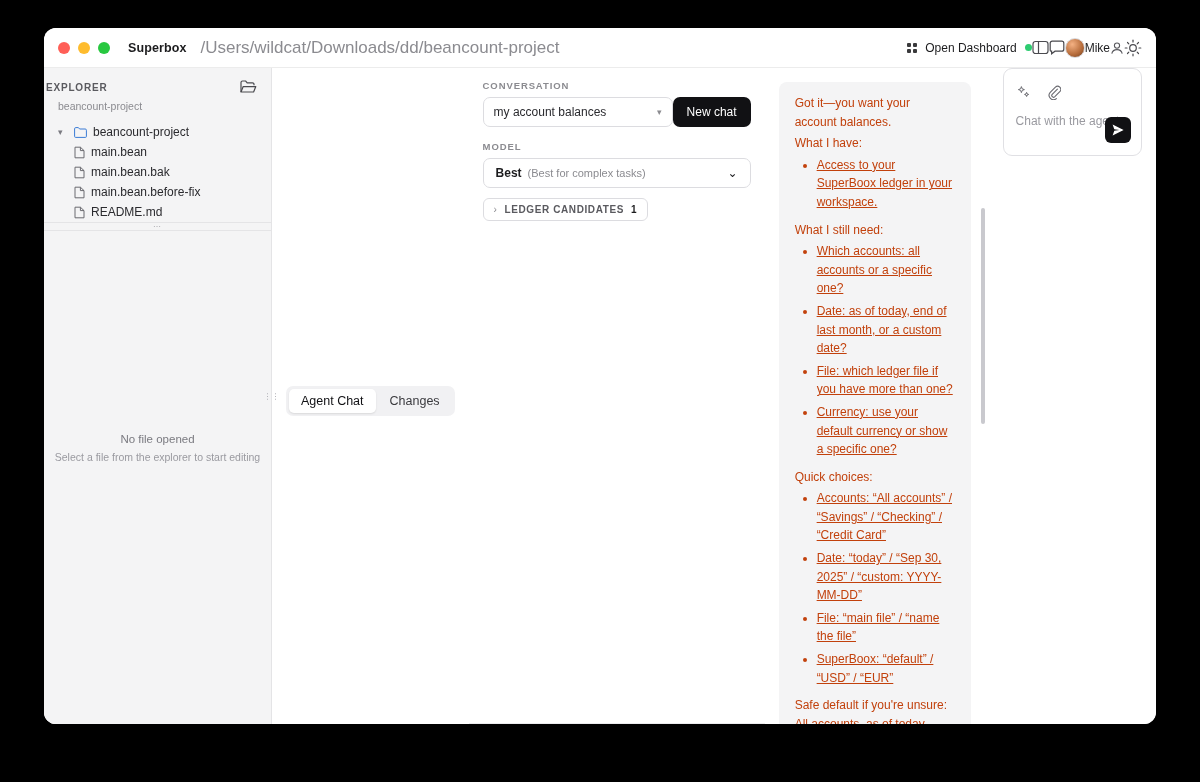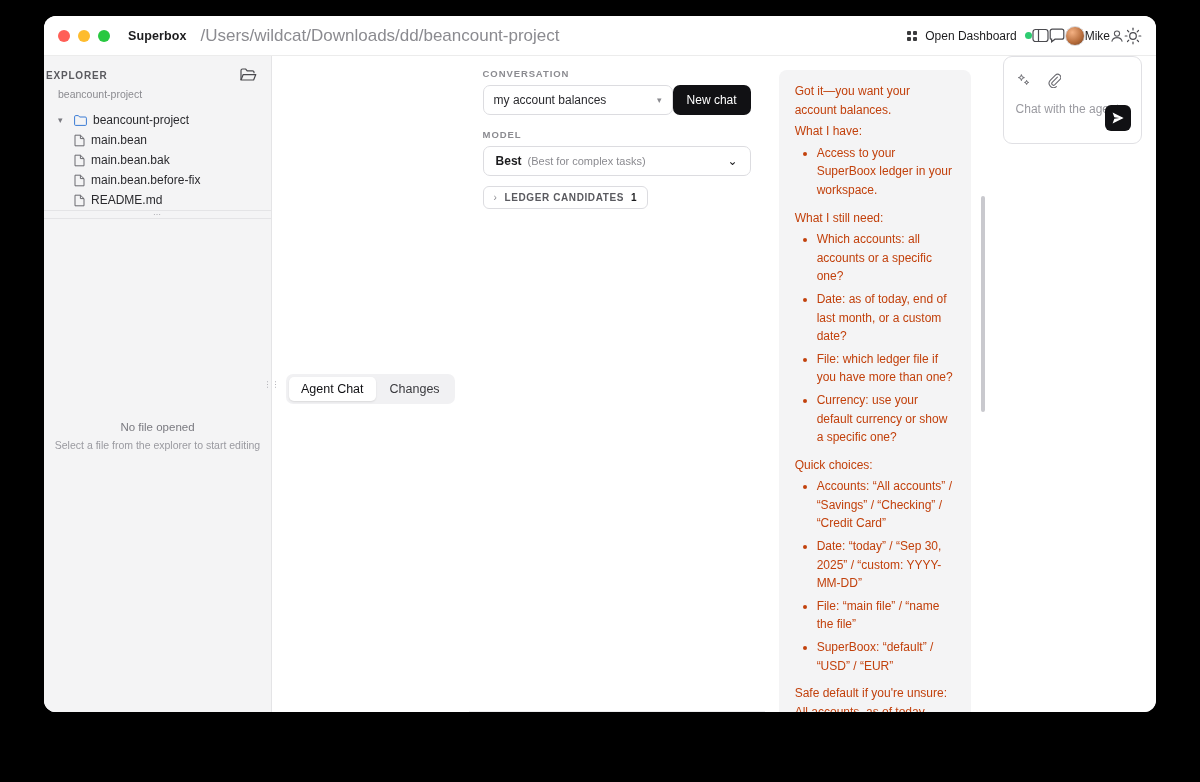--- a/index.html
+++ b/index.html
@@ -5,21 +5,21 @@
   * { box-sizing: border-box; }
   html, body {
     margin: 0; padding: 0;
     width: 1200px; height: 782px;
     background: #000;
     font-family: "Liberation Sans", sans-serif;
     overflow: hidden;
   }
   .window {
     position: absolute;
-    left: 44px; top: 16px;
+    left: 44px; top: 28px;
     width: 1112px; height: 696px;
     background: #ffffff;
     border-radius: 12px;
     overflow: hidden;
     box-shadow: 0 10px 40px rgba(0,0,0,0.45);
     display: flex;
     flex-direction: column;
   }
   
   .titlebar {
@@ -192,21 +192,21 @@
   .bubble {
     background: #f4f4f5;
     border-radius: 8px;
     padding: 12px 16px 14px 16px;
     max-width: 460px;
     font-size: 12px; color: #c2410c; line-height: 1.55;
   }
   .bubble p { margin: 0 0 9px 0; }
   .bubble p:last-child { margin-bottom: 0; }
   .bubble ul { margin: 0 0 9px 0; padding-left: 22px; }
-  .bubble li { margin: 0 0 4px 0; }
+  .bubble li { margin: 0 0 4px 0; text-decoration: underline; }
   .bubble li:last-child { margin-bottom: 0; }
   .tight { margin-bottom: 3px !important; }
   .scrollbar {
     position: absolute; right: 4px; top: 140px;
     width: 4px; height: 216px; border-radius: 2px; background: #c9c9ce;
   }
   
   .composer-wrap { padding: 0 14px 14px 14px; }
   .composer {
     border: 1px solid #e0e0e4; border-radius: 9px;

